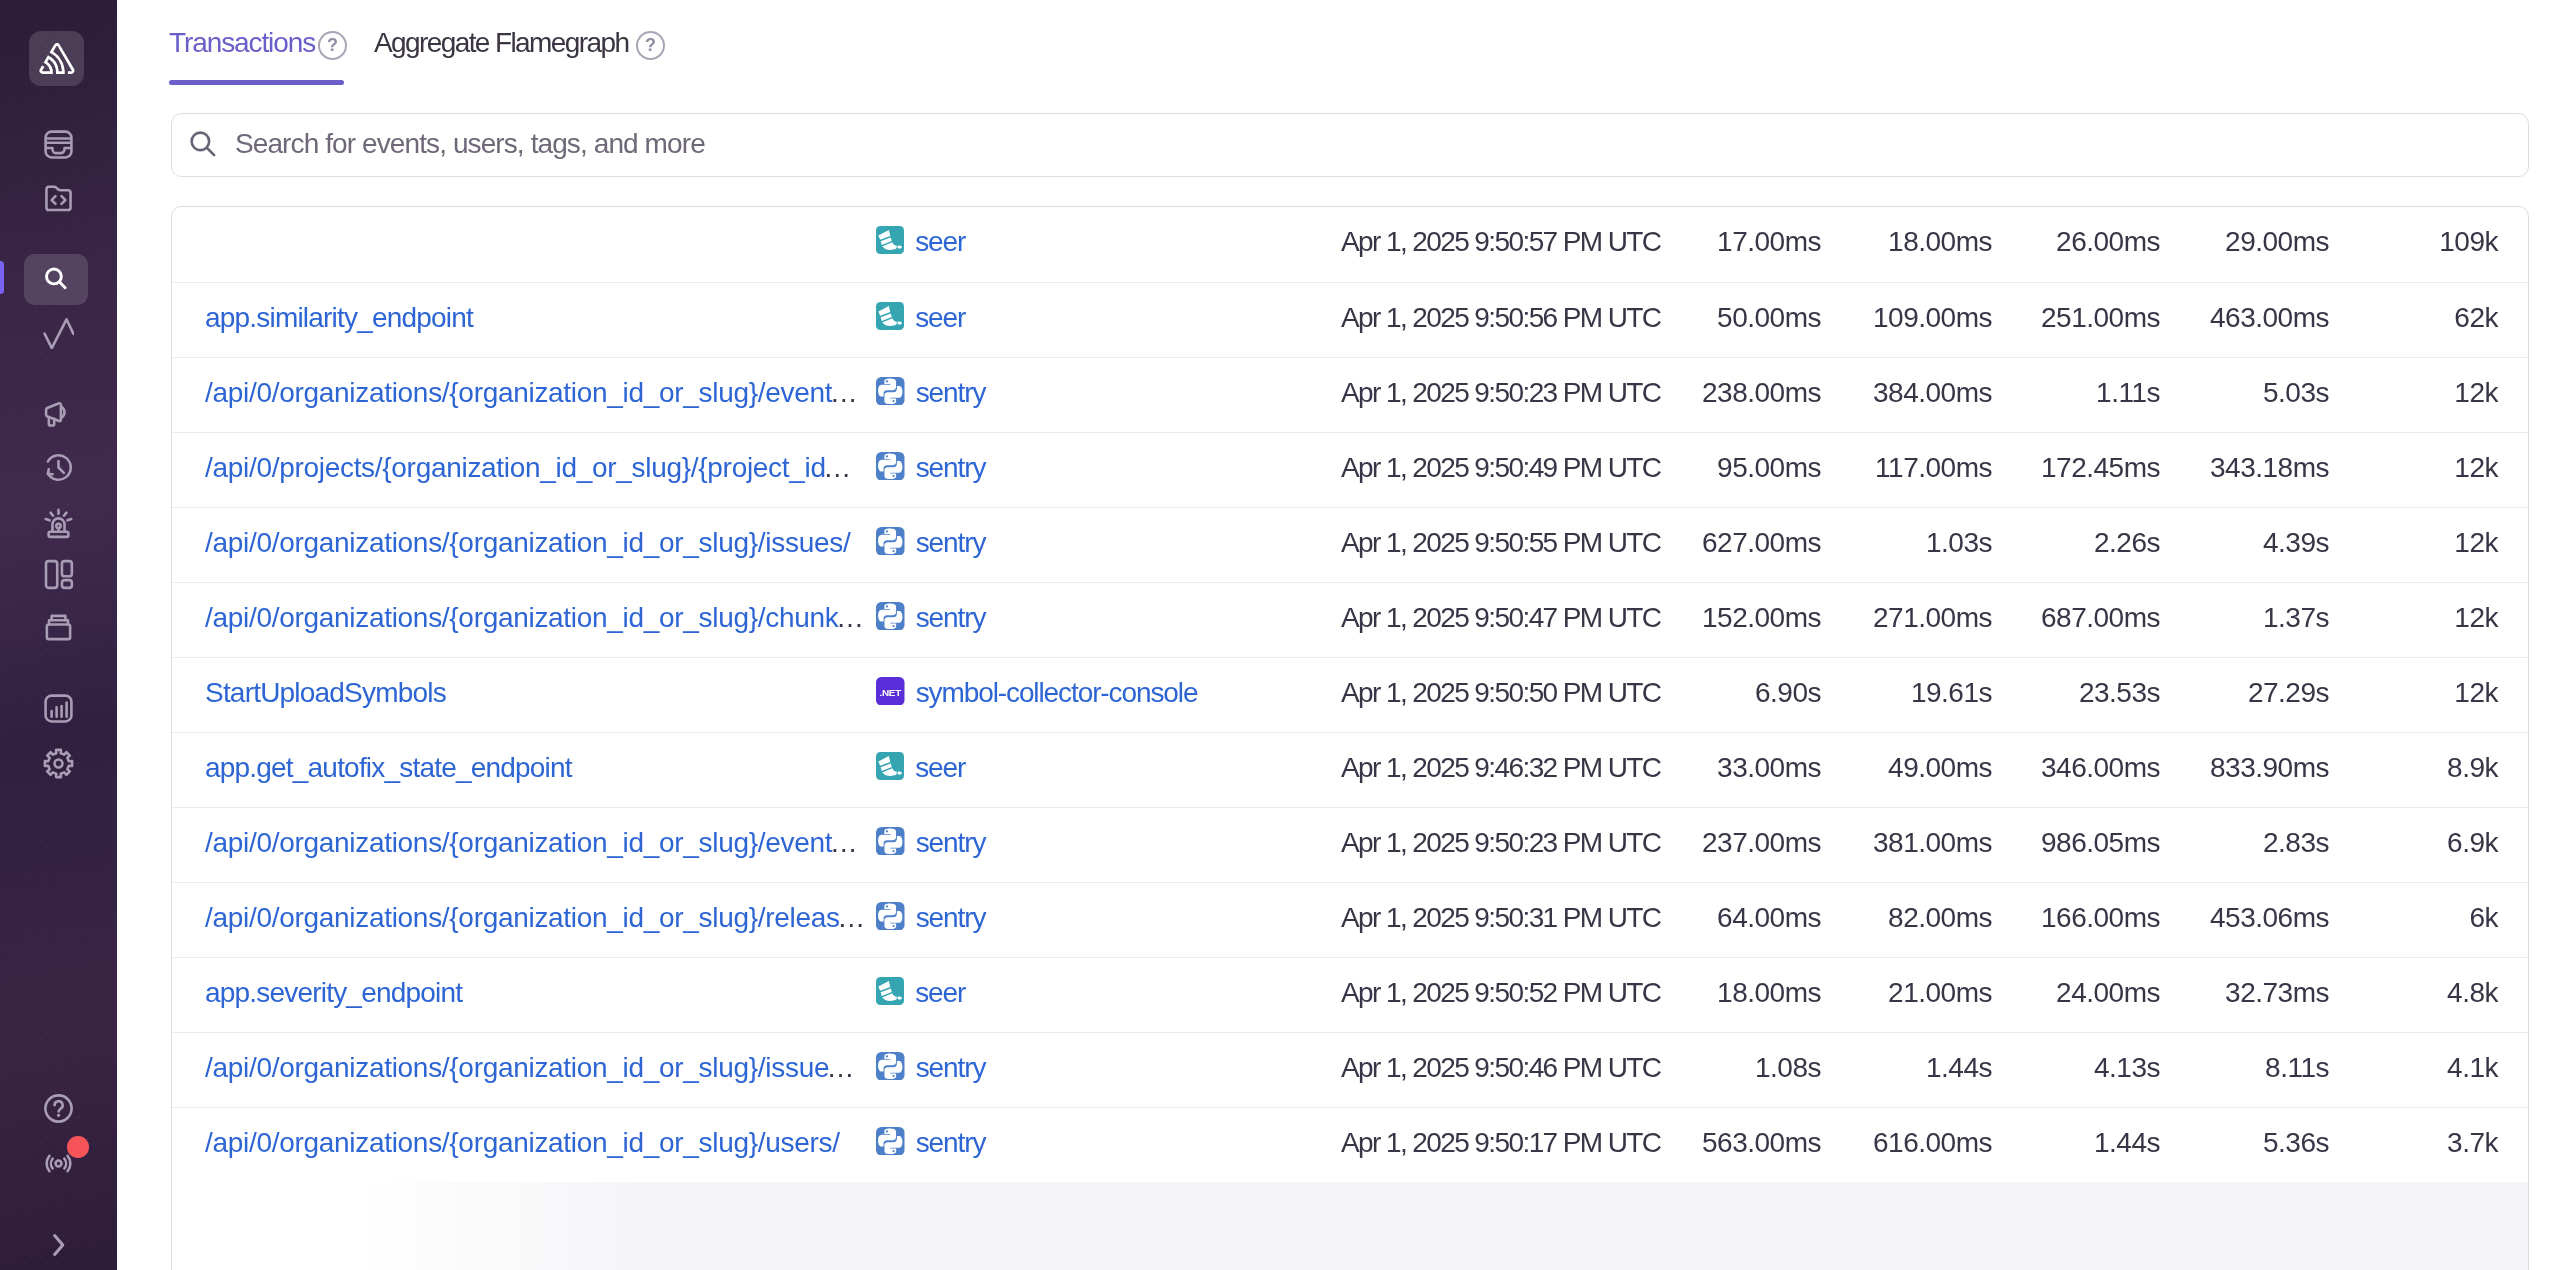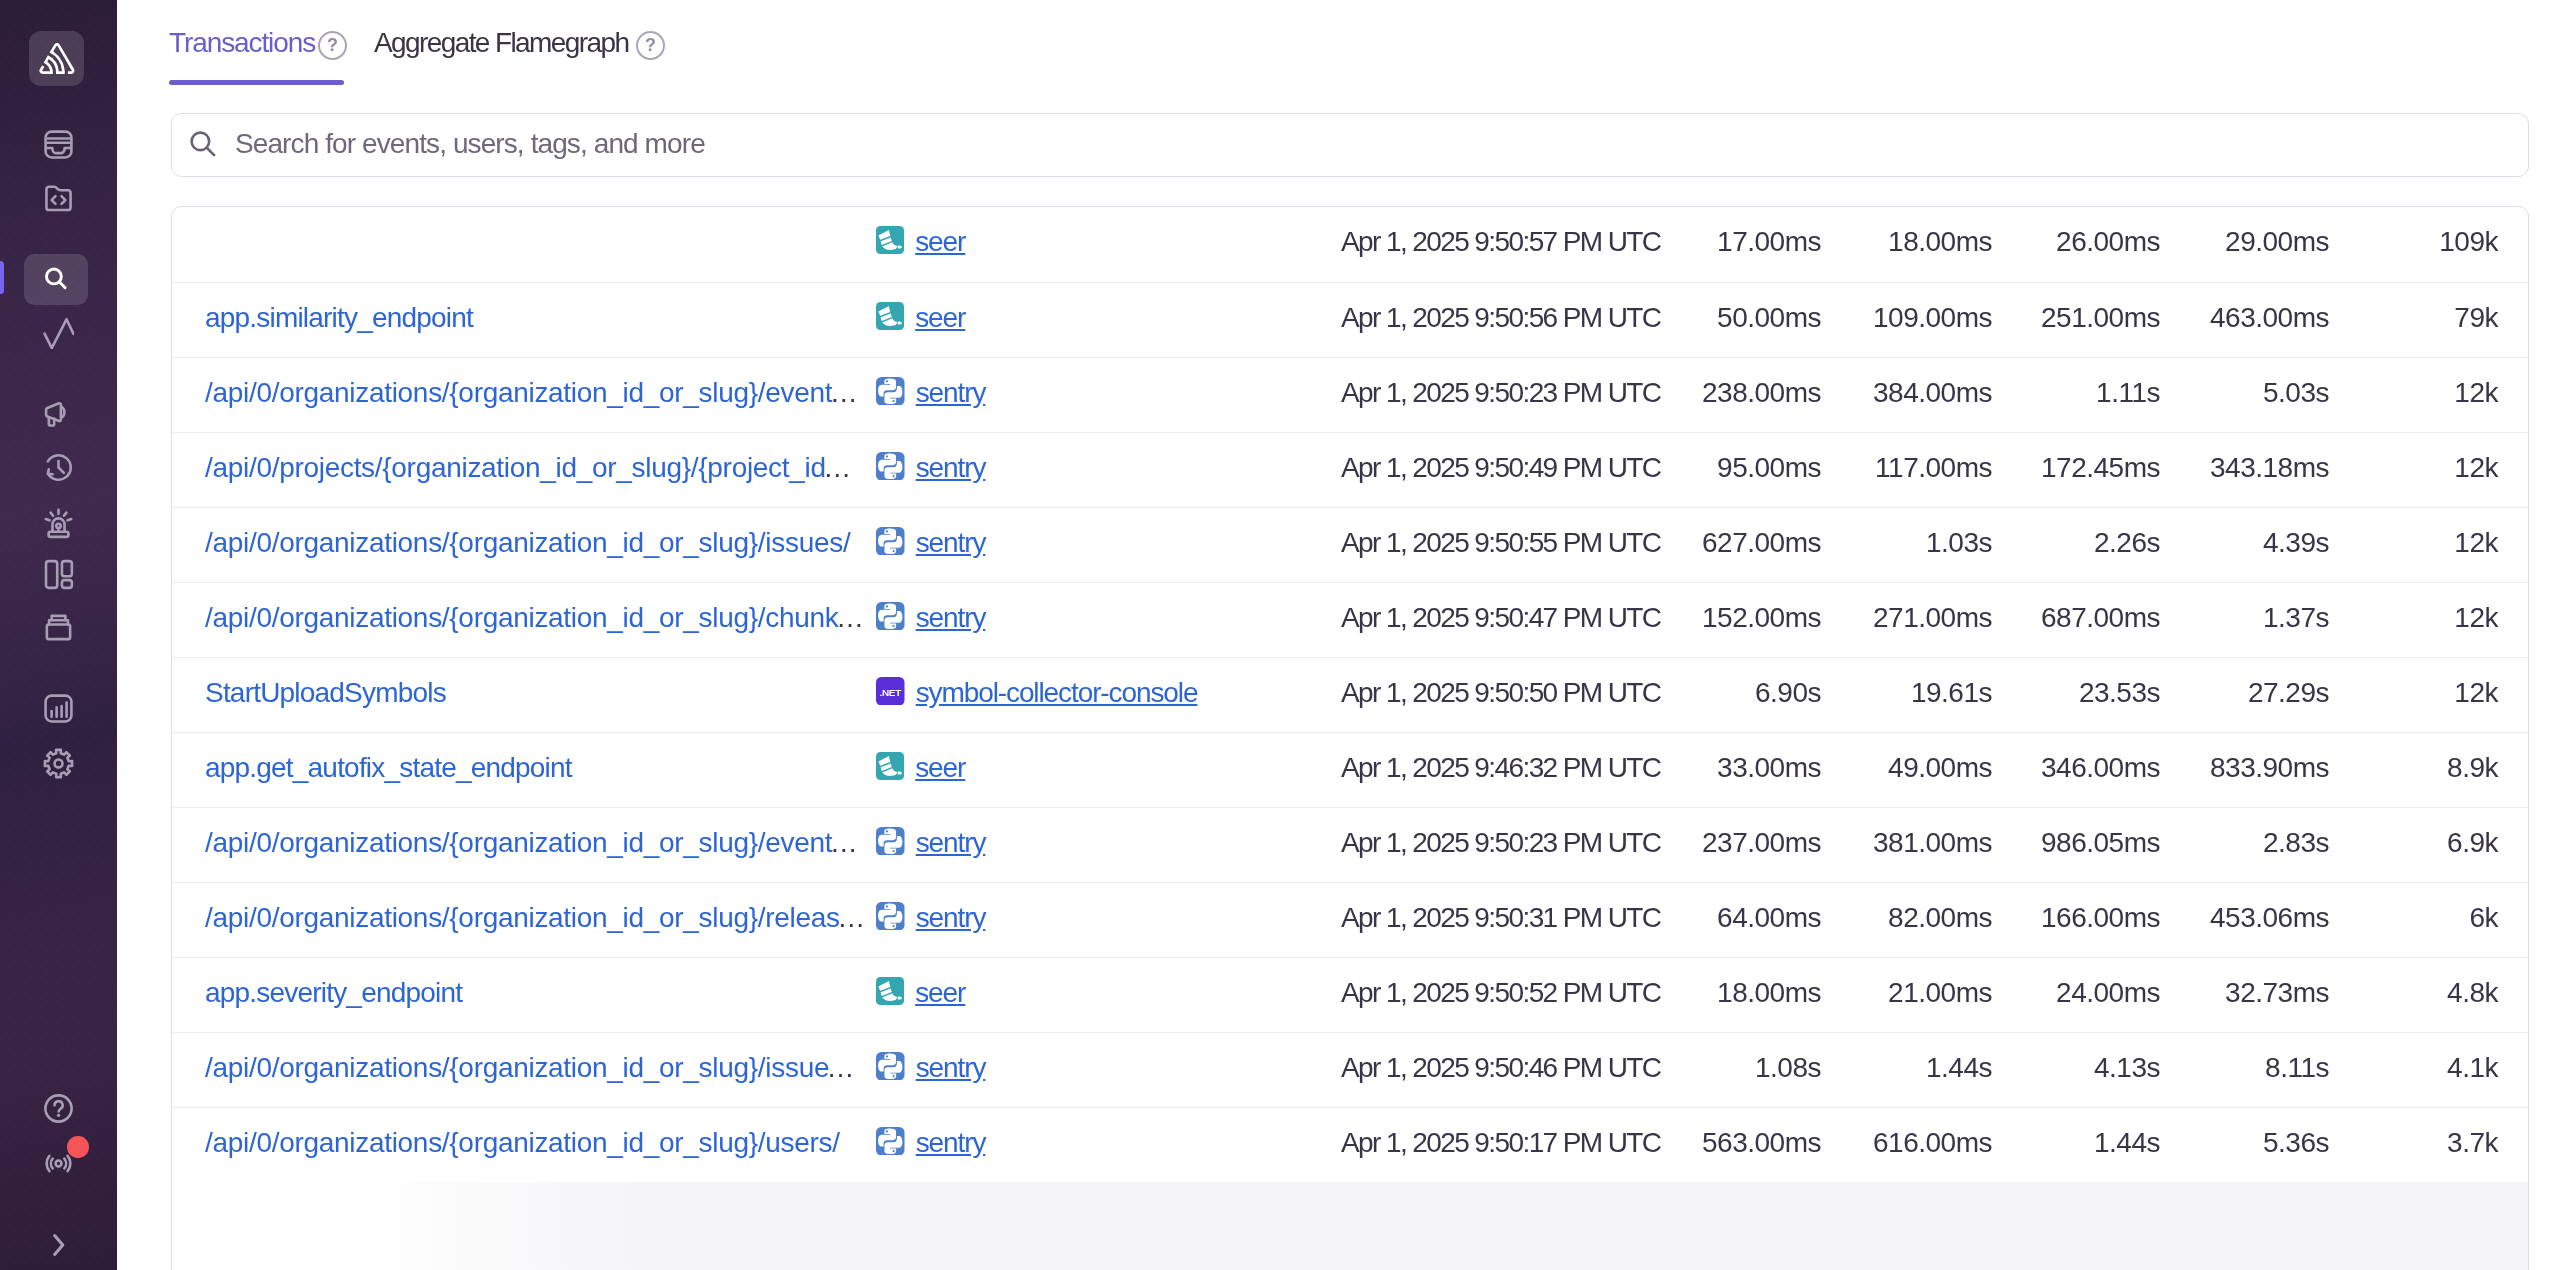--- a/index.html
+++ b/index.html
@@ -35,21 +35,21 @@
     radial-gradient(rgba(109,95,130,0.05) 0.9px, transparent 0.9px);
   background-size:9.5px 9.5px; background-position:0 0, 4.7px 4.7px; }
 .hl { position:absolute; top:0; height:73px; display:flex; align-items:center;
   font-size:21px; font-weight:bold; letter-spacing:-0.8px; color:#57505F; }
 .row { position:relative; height:75px; }
 .row + .row { border-top:1.7px solid #ECE9F0; }
 .cell { position:absolute; top:0; height:100%; display:flex; align-items:center; font-size:28px; padding-bottom:4.3px; }
 .tx .ell { color:#3A3447; margin-left:-2.6px; }
 .tx { left:33px; color:#2D65D4; letter-spacing:-0.3px; }
 .row.short .tx { letter-spacing:-0.8px; }
-.pj { left:704px; color:#2D65D4; letter-spacing:-1.1px;text-decoration:underline; }
+.pj { left:704px; color:#2D65D4; letter-spacing:-1.1px; }
 .pj span { margin-left:11.2px; }
 .pj .picon { margin-bottom:3.9px; }
 .ls { left:1169px; color:#3A3447; letter-spacing:-1.6px; }
 .nm { color:#3A3447; letter-spacing:-0.5px; }
 #tfoot { height:173px; background:linear-gradient(to right, #ffffff 8%, #f5f4f7 20%); }
 </style></head>
 <body>
 <div id="main">
   <div id="tabTransactions">Transactions</div>
   <div class="helpc" style="left:201px; top:31px">?</div>
@@ -94,21 +94,21 @@
 <path fill="#fff" d="M7.1,23.3 L18.7,18.5 C19.7,20.9 21.5,22.4 24.0,22.7 L23.6,24.9 C23.0,26.1 21.6,26.6 20.1,26.9 C15.1,27.9 10.3,27.1 7.1,23.3 Z"></path>
 <path fill="#fff" d="M25.1,22.4 C26.5,22.0 28.3,22.3 29.1,23.0 C29.9,23.8 29.5,25.2 28.1,25.6 C26.7,26.0 25.1,25.8 24.5,24.8 Z"></path>
 </svg>
           <span>seer</span>
         </div>
 <div class="cell ls">Apr 1, 2025 9:50:56 PM UTC</div>
 <div class="cell nm" style="right:707px">50.00ms</div>
 <div class="cell nm" style="right:536px">109.00ms</div>
 <div class="cell nm" style="right:368px">251.00ms</div>
 <div class="cell nm" style="right:199px">463.00ms</div>
-<div class="cell nm" style="right:30px">79k</div>
+<div class="cell nm" style="right:30px">62k</div>
 </div>
 <div class="row">
 <div class="cell tx">
           <span>/api/0/organizations/{organization_id_or_slug}/event<span class="ell">…</span></span>
         </div>
 <div class="cell pj">
           <svg class="picon" width="28.5" height="28.5" viewBox="0 0 24 24">
             <rect x="0" y="0" width="24" height="24" rx="4.5" fill="#4E80C9"></rect>
             <g fill="#fff" fill-rule="evenodd" transform="translate(12 12) scale(1.06) translate(-12 -12)">
               <path d="M11.93,1.8 c-4.9,0 -4.6,2.15 -4.6,2.15 l0.01,2.22 h4.69 v0.67 H5.47 c0,0 -3.12,-0.36 -3.12,4.6 0,4.97 2.73,4.79 2.73,4.79 h1.63 v-2.31 c0,0 -0.09,-2.73 2.68,-2.73 h4.62 c0,0 2.59,0.04 2.59,-2.5 V4.32 c0,0 0.39,-2.52 -4.67,-2.52 z m-2.56,1.5 a0.86,0.86 0 1 1 0,1.72 0.86,0.86 0 1 1 0,-1.72 z"></path>

